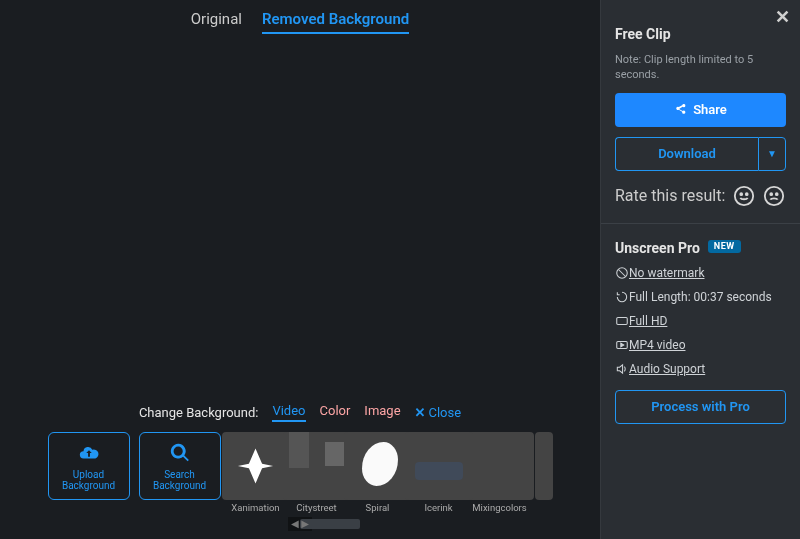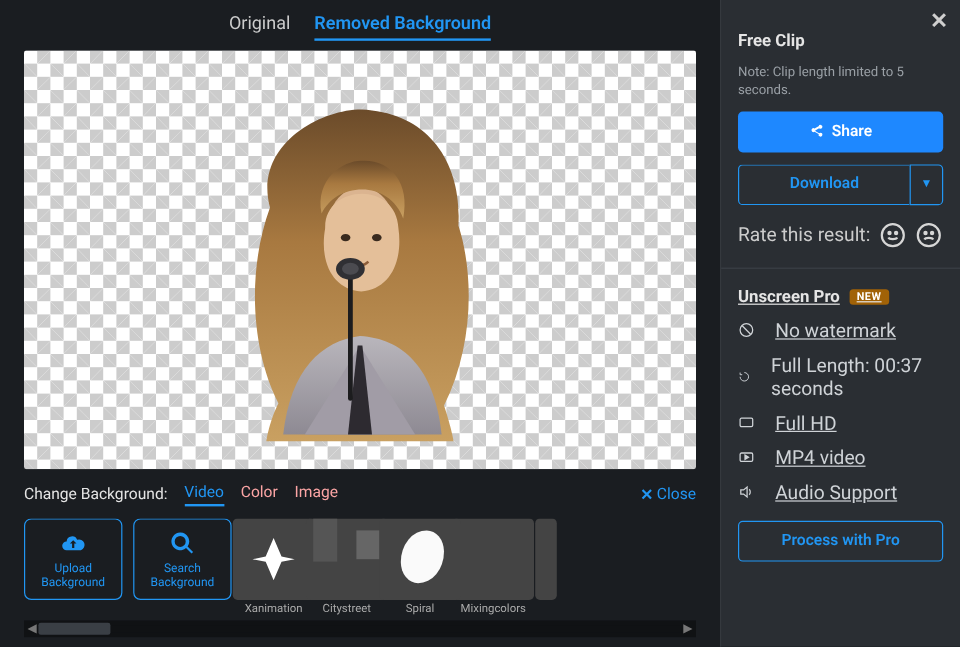--- a/index.html
+++ b/index.html
@@ -11,20 +11,21 @@
     height: 539px;
     overflow: hidden;
     display: flex;
   }
   .main {
     flex: 1;
     display: flex;
     flex-direction: column;
     padding: 10px 20px 8px 20px;
     min-width: 0;
+    align-items: center;
   }
   .tabs {
     display: flex;
     justify-content: center;
     gap: 20px;
     padding-bottom: 8px;
   }
   .tab {
     font-size: 15px;
     color: #ccc;
@@ -169,23 +170,23 @@
   .btn-dl-caret{
     width:28px; border:1.5px solid #2196f3; color:#2196f3;
     border-radius:0 4px 4px 0;
     display:flex;align-items:center;justify-content:center;font-size:10px;
     cursor:pointer;
   }
   .rate-row{display:flex;align-items:center;gap:8px;font-size:16px;color:#ccc;margin-top:4px;}
   .face{width:22px;height:22px;cursor:pointer;}
   .face svg{width:100%;height:100%;stroke:#d6d6d6;fill:none;stroke-width:2;}
   .divider{height:1px;background:#3b4046;margin:6px -14px;}
-  .pro-head{display:flex;align-items:center;gap:8px;font-weight:700;font-size:14px;text-decoration:underline;}
-  .badge-new{background:#a16207;color:#fff;font-size:9px;font-weight:700;padding:1.5px 6px;border-radius:3px;letter-spacing:.5px;}
-  .feat{display:flex;align-items:center;gap:17px;font-size:16px;color:#cfd3d7;}
+  .pro-head{display:flex;align-items:flex-start;gap:8px;font-weight:700;font-size:14px;}
+  .badge-new{background:#0369a1;color:#fff;font-size:9px;font-weight:700;padding:1.5px 6px;border-radius:3px;letter-spacing:.5px;}
+  .feat{display:flex;align-items:center;gap:0;font-size:12px;color:#cfd3d7;}
   .feat svg{width:14px;height:14px;stroke:#cfd3d7;fill:none;stroke-width:1.8;}
   .feat .u{text-decoration:underline;}
   .btn-pro{border:1.5px solid #2196f3;color:#2196f3;margin-top:4px;}
 </style>
 </head>
 <body>
 
 <div class="main">
   <div class="tabs">
     <div class="tab">Original</div>
@@ -255,20 +256,24 @@
     </div>
     <div class="thumb">
       <div class="img th2"></div>
       <span class="label">Citystreet</span>
     </div>
     <div class="thumb">
       <div class="img th3"></div>
       <span class="label">Spiral</span>
     </div>
     <div class="thumb">
+      <div class="img th4"></div>
+      <span class="label">Icerink</span>
+    </div>
+    <div class="thumb">
       <div class="img th5"></div>
       <span class="label">Mixingcolors</span>
     </div>
     <div class="thumb" style="width:18px;">
       <div class="img th6" style="width:18px;"></div>
     </div>
   </div>
 
   <div class="hscroll">
     <span class="arrow l">◀</span>

